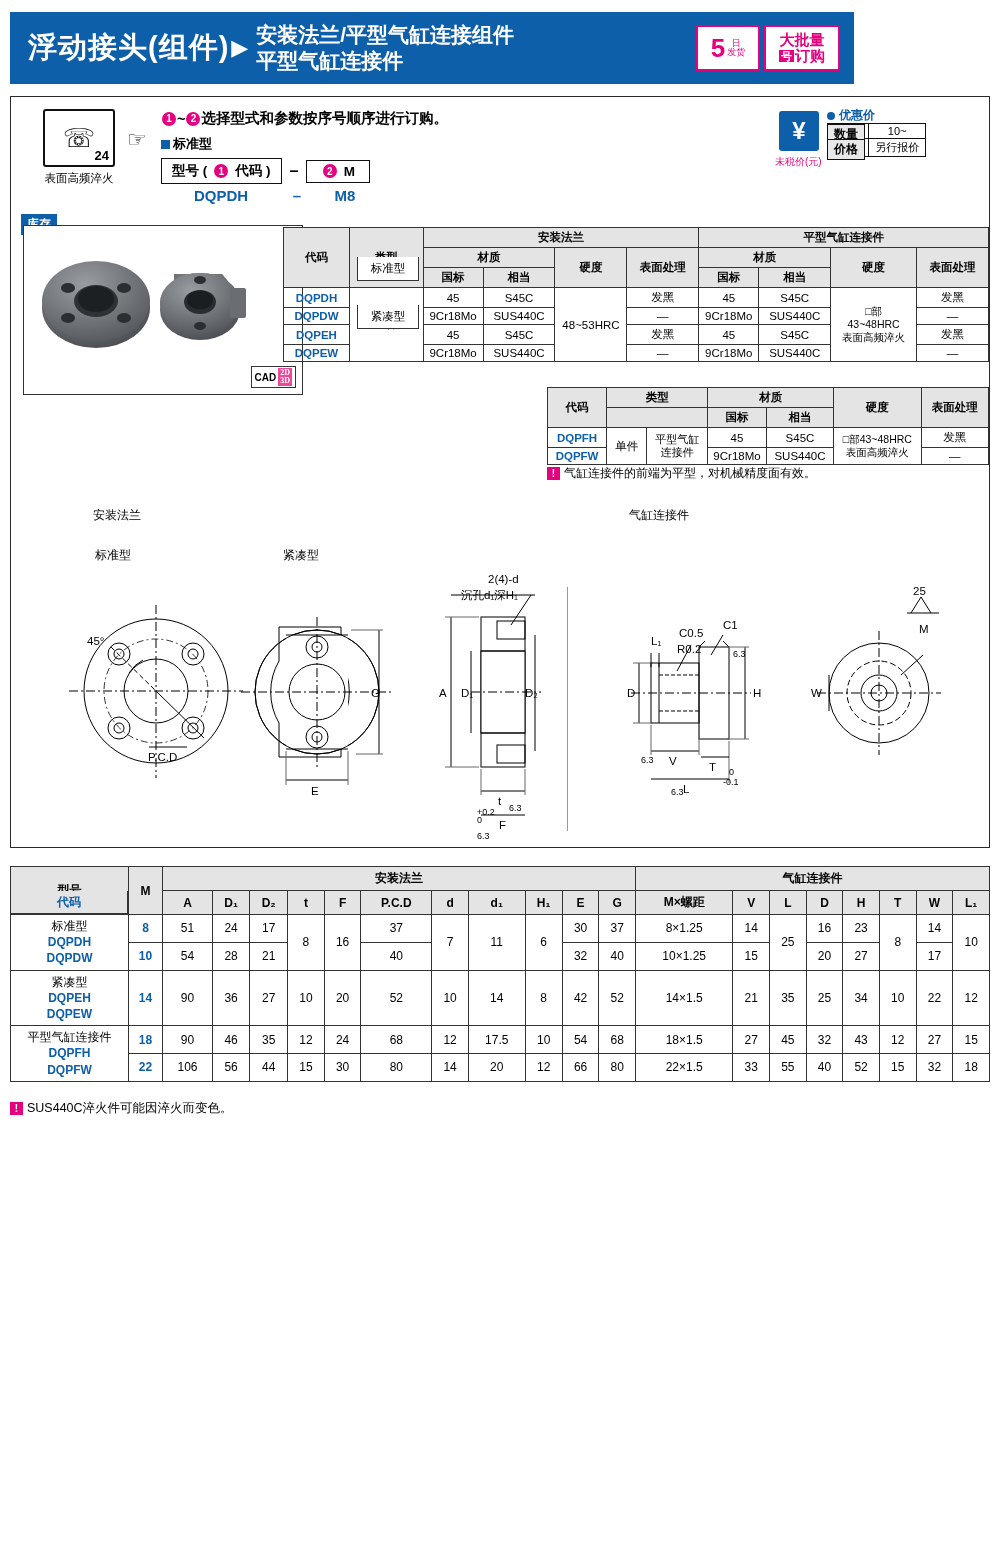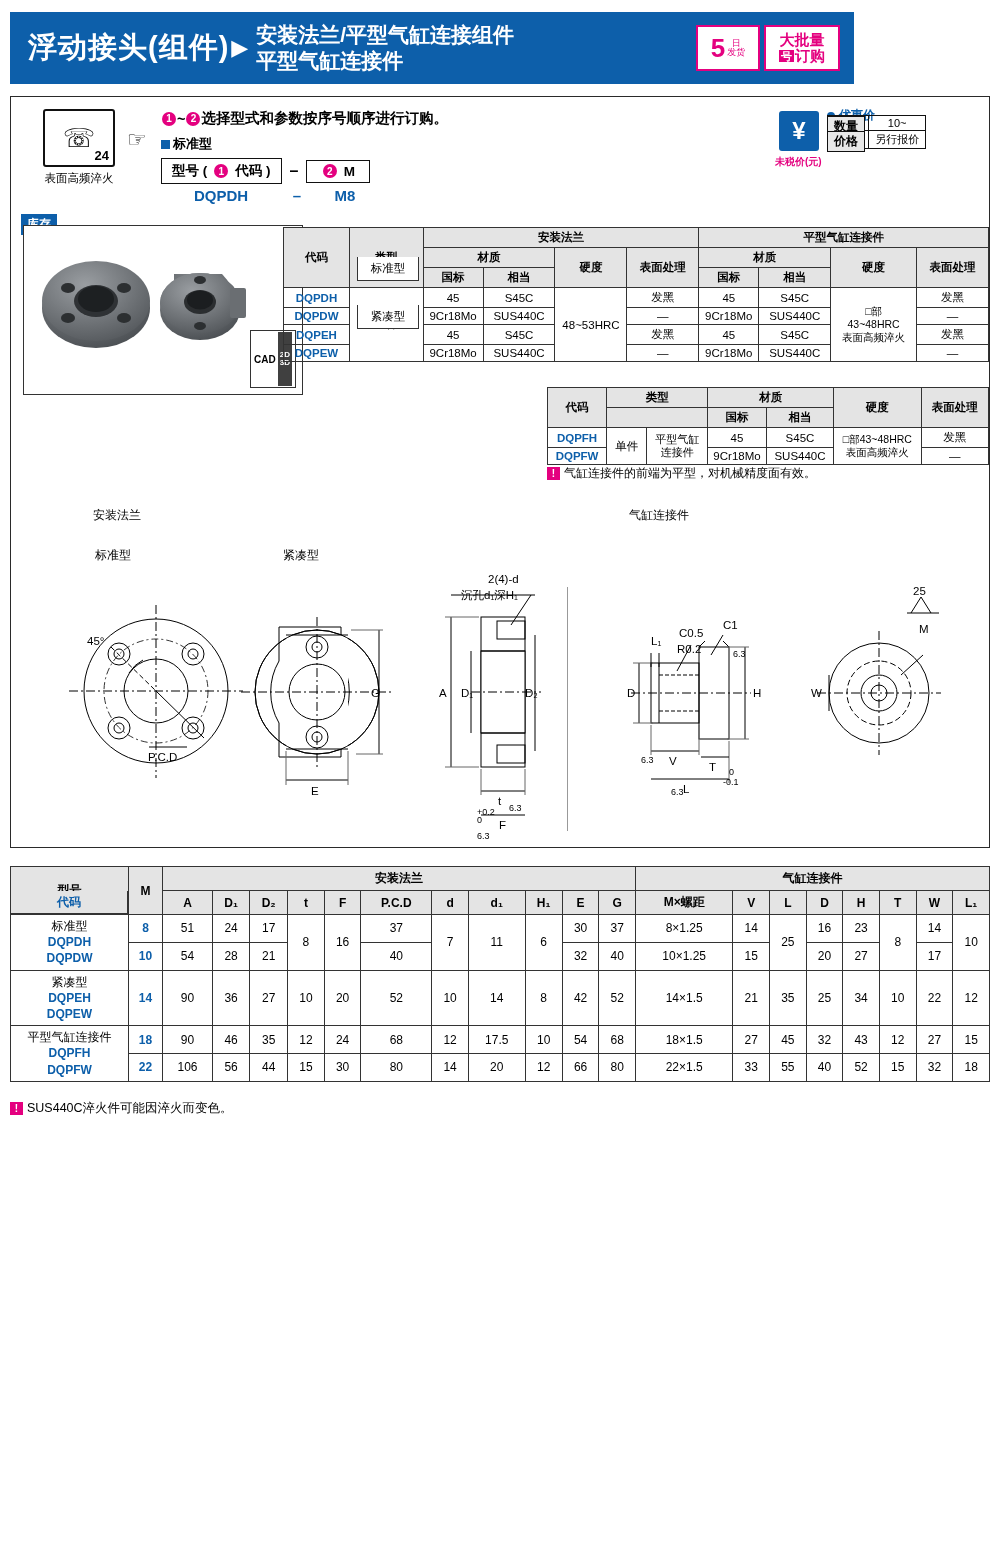--- a/index.html
+++ b/index.html
@@ -83,41 +83,41 @@
   }
   .code-val.small { min-width:64px; }
 
   
   .price-area { position:absolute; right:10px; top:8px; width:200px; }
   .yen-icon {
     position:absolute; left:0; top:6px; width:40px; height:40px; background:#0d5faa;
     color:#fff; font-size:24px; font-weight:bold; display:flex; align-items:center;
     justify-content:center; border-radius:3px;
   }
-  .notax { position:absolute; left:-4px; top:50px; font-size:10px; color:#e4007f; white-space:nowrap;font-weight:bold;}
+  .notax { position:absolute; left:-4px; top:50px; font-size:10px; color:#e4007f; white-space:nowrap;}
   .price-title { position:absolute; left:48px; top:2px; font-size:12px; font-weight:bold; color:#0d5faa; display:flex; align-items:center; gap:4px;}
   .dot-blue { width:8px; height:8px; border-radius:50%; background:#0d5faa; display:inline-block;}
-  .price-tbl { position:absolute; left:48px; top:10px; border-collapse:collapse; font-size:11px;padding-left:12px; }
+  .price-tbl { position:absolute; left:48px; top:18px; border-collapse:collapse; font-size:11px;padding-left:12px; }
   .price-tbl td { border:1px solid #111; padding:1px 6px; text-align:center; white-space:nowrap;}
   .price-tbl td.lbl { background:#e8e8e8; font-weight:bold; }
 
   
   .photo-box {
     position:absolute; left:12px; top:128px; width:280px; height:170px;
     border:1px solid #333; background:#fff;
   }
   .stock-tag {
     position:absolute; left:12px; top:128px; transform:translate(-2px,-11px);
     background:#0d5faa; color:#fff; font-size:12px; font-weight:bold; padding:2px 6px;
   }
   .cad-tag {
     position:absolute; right:6px; bottom:6px; border:1px solid #333; background:#fff;
     font-size:10px; font-weight:bold; padding:1px 3px; display:flex; align-items:center; gap:2px;
   }
-  .cad-tag .cad-2d3d { background:#404040; color:#fff; font-size:8px; line-height:1; padding:19px 2px; text-align:center;}
+  .cad-tag .cad-2d3d { background:#ec4899; color:#fff; font-size:8px; line-height:1; padding:1px 2px; text-align:center;font-family:Liberation Serif, serif;}
 
   
   table.spec { border-collapse:collapse; font-size:11.5px; }
   table.spec th, table.spec td {
     border:1px solid #333; text-align:center; padding:2px 3px; white-space:nowrap;
   }
   table.spec th { background:#e4e4e4; font-weight:bold; }
   .codecell { color:#0d5faa; font-weight:bold; }
 
   .spec1 { position:absolute; left:272px; top:130px; }

